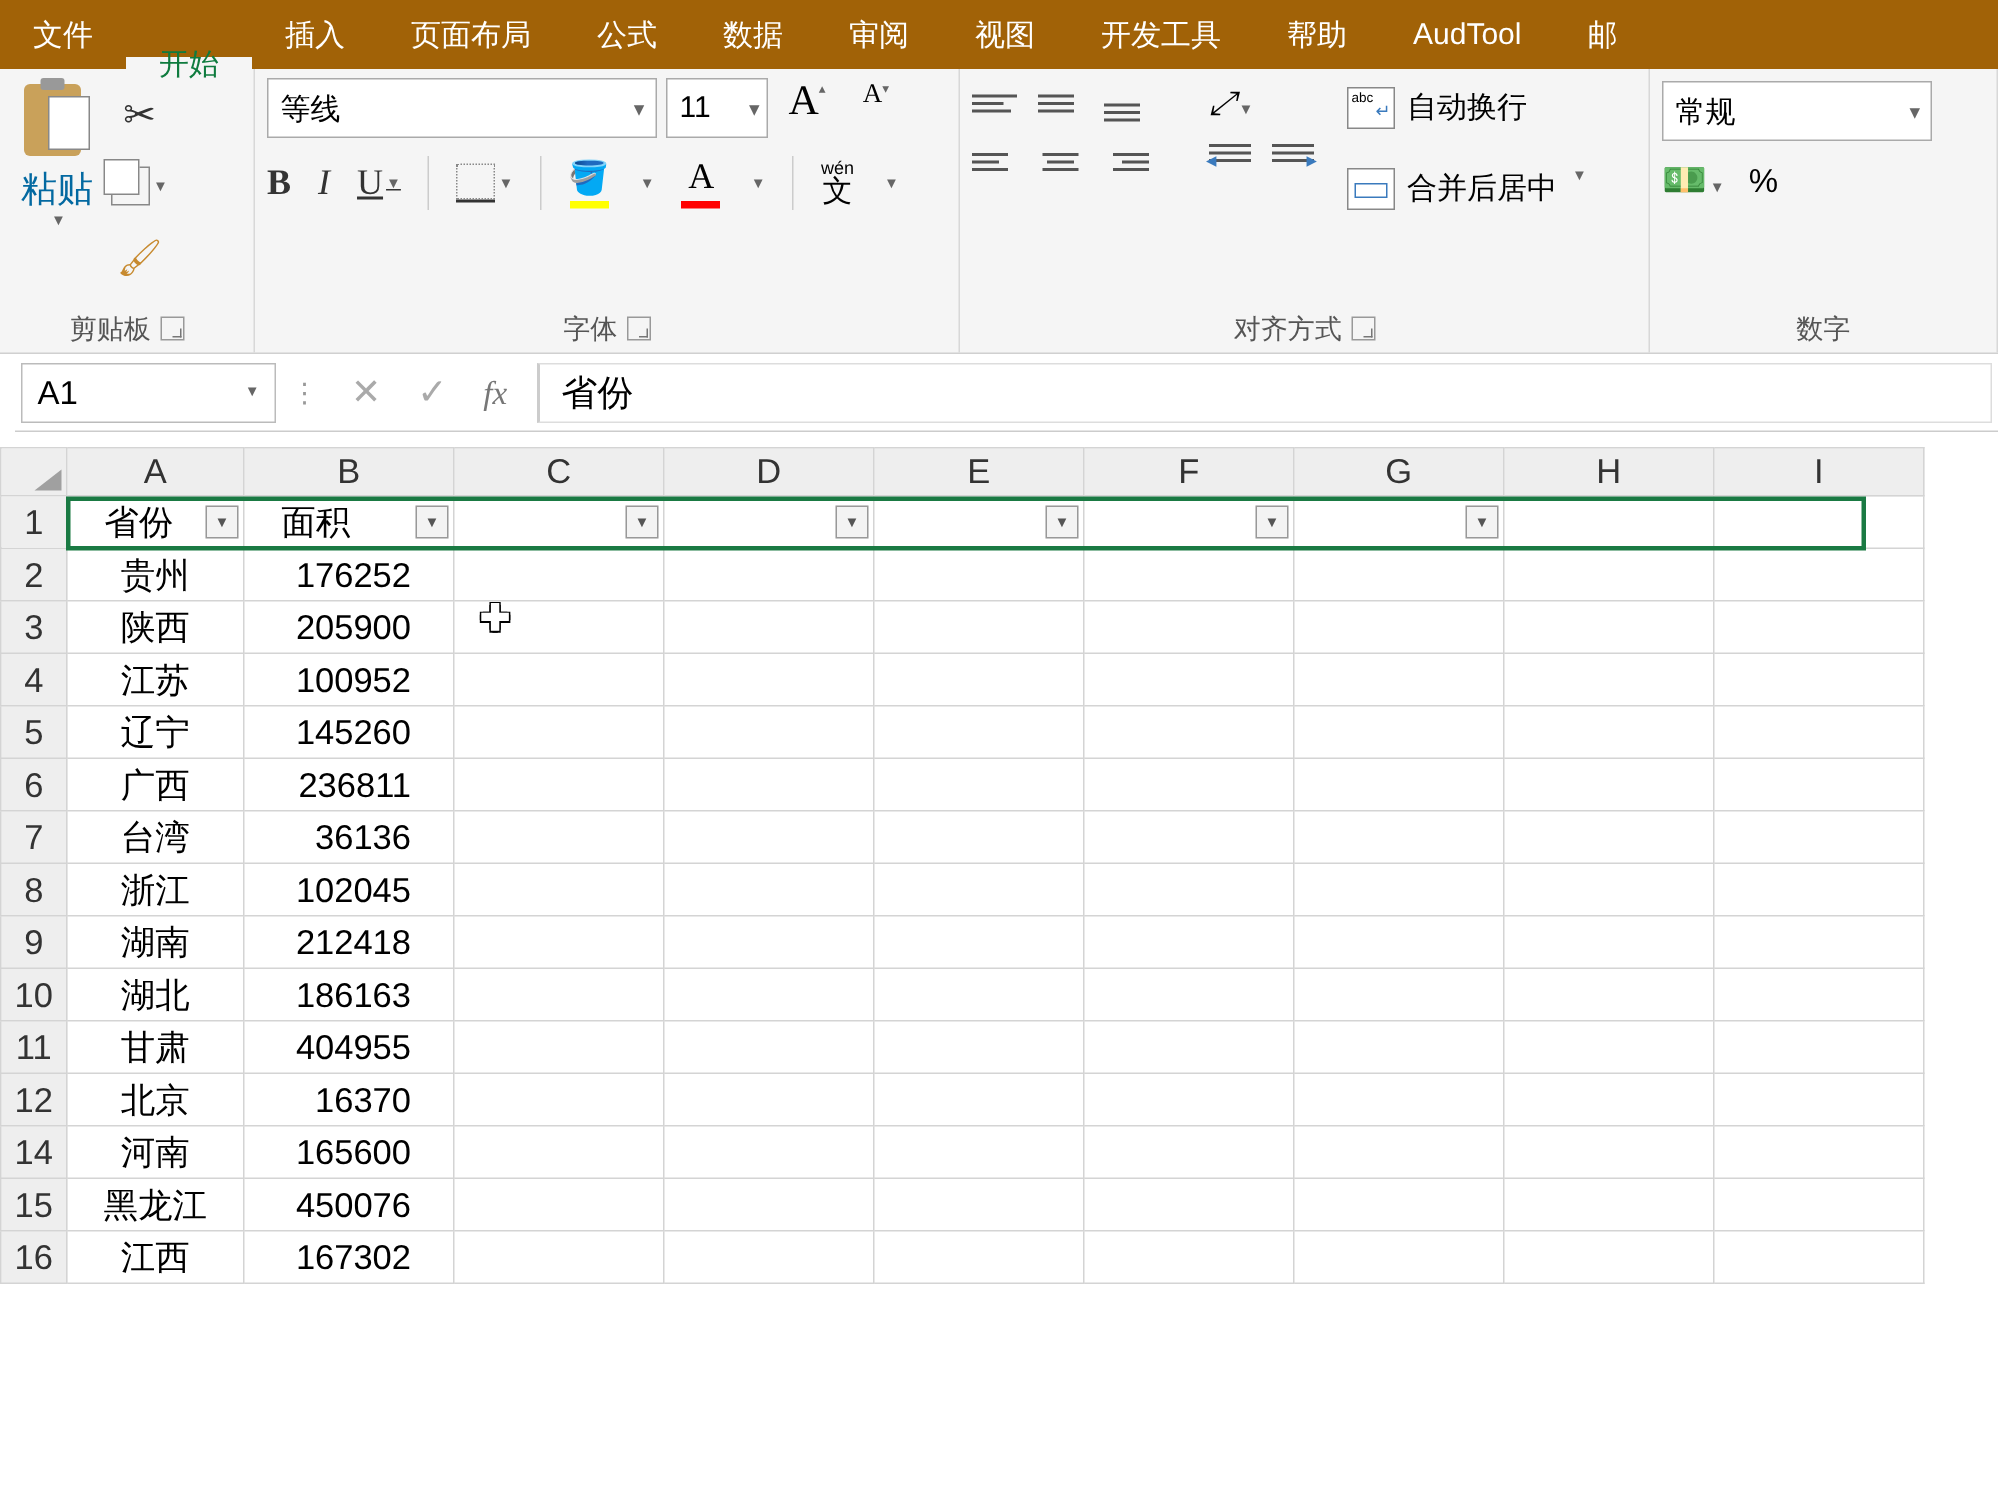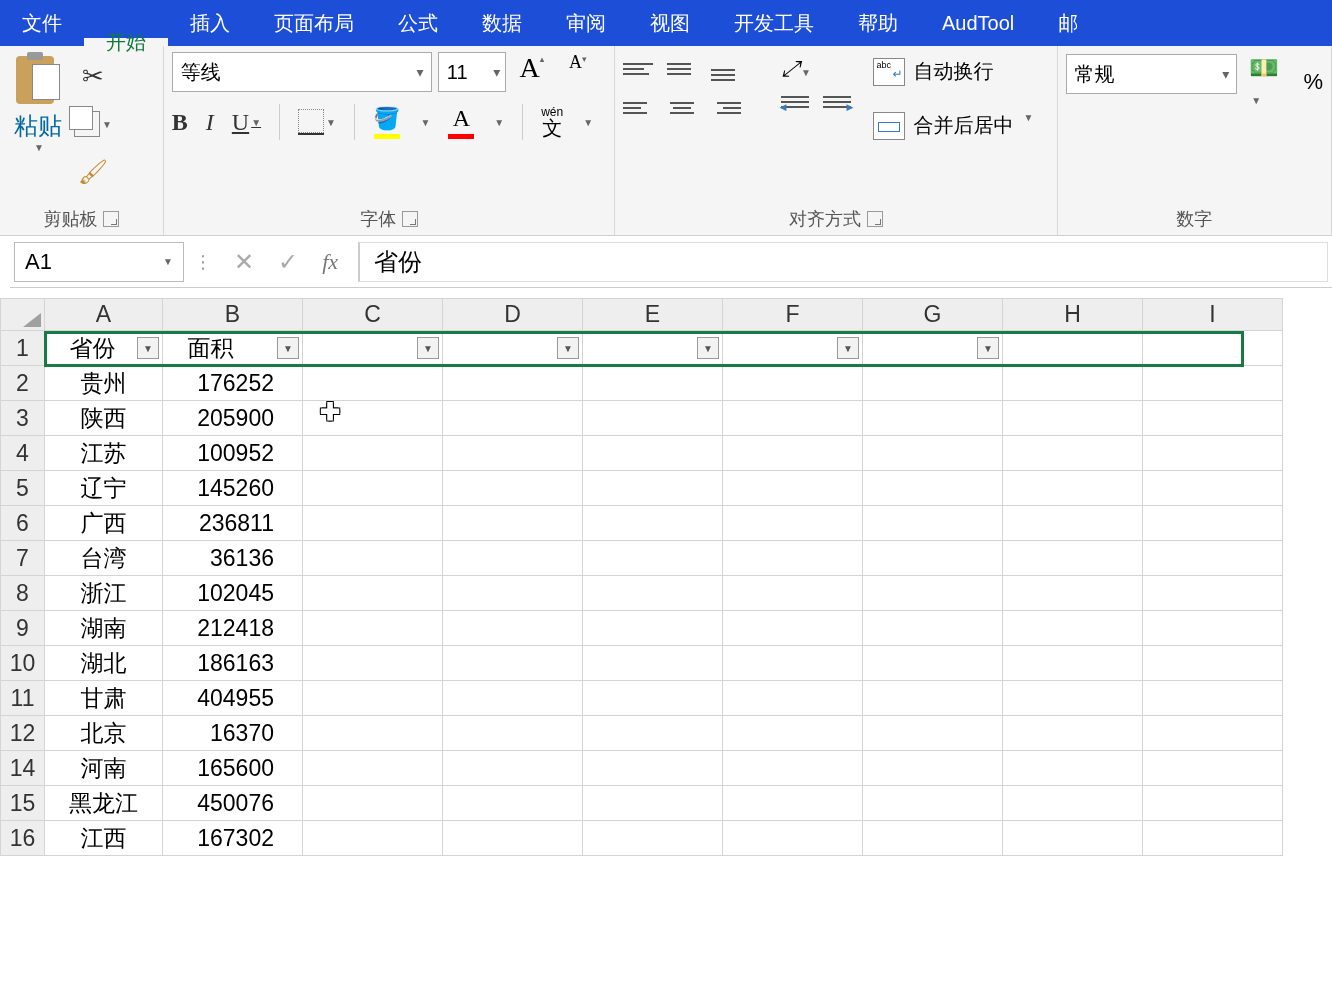--- a/index.html
+++ b/index.html
@@ -1,19 +1,19 @@
 <!DOCTYPE html>
 <html><head>
 <meta charset="utf-8">
 <style>
   * { box-sizing: border-box; margin: 0; padding: 0; }
   body { font-family: "Microsoft YaHei", Arial, sans-serif; font-size: 14px; background: #fff; overflow: hidden; width: 1332px; height: 1000px; }
   
   
-  .ribbon-tabs { display: flex; background: #1d4ed8; height: 46px; align-items: stretch; }
+  .ribbon-tabs { display: flex; background: #a16207; height: 46px; align-items: stretch; }
   .ribbon-tab { padding: 0 22px; display: flex; align-items: center; color: #fff; font-size: 20px; cursor: pointer; }
   .ribbon-tab.active { background: #f5f5f5; color: #0f7b3e; font-weight: 500; margin-top: 38px; }
   
   
   .ribbon { display: flex; background: #f5f5f5; border-bottom: 1px solid #d0d0d0; height: 190px; }
   .group { border-right: 1px solid #d8d8d8; display: flex; flex-direction: column; padding: 6px 8px 0; position: relative; }
   .group-content { flex: 1; display: flex; align-items: flex-start; gap: 6px; }
   .group-label { text-align: center; font-size: 18px; color: #555; padding: 6px 0 4px; display: flex; justify-content: center; align-items: center; gap: 6px; }
   .launcher { width: 16px; height: 16px; border: 1px solid #999; position: relative; display: inline-block; }
   .launcher::after { content: ""; position: absolute; right: 1px; bottom: 1px; width: 5px; height: 5px; border-right: 1px solid #777; border-bottom: 1px solid #777; }
@@ -79,21 +79,21 @@
   .indent-btn::before { content: "◀"; font-size: 9px; position: absolute; left: -2px; top: 6px; color: #3a7abd; }
   .indent-btn.inc::before { content: "▶"; left: auto; right: -2px; }
   .wrap-merge { display: flex; flex-direction: column; gap: 10px; padding-top: 6px; margin-left: 12px; }
   .wm-btn { display: flex; align-items: flex-start; gap: 8px; font-size: 20px; cursor: pointer; height: 44px; padding: 0 4px; }
   .wm-icon { width: 32px; height: 28px; border: 1px solid #888; background: #fff; position: relative; }
   .wrap-icon::before { content: "abc"; font-size: 9px; position: absolute; left: 2px; top: 1px; }
   .wrap-icon::after { content: "↵"; font-size: 12px; color: #3a7abd; position: absolute; right: 2px; top: 8px; }
   .merge-icon::before { content: ""; position: absolute; left: 4px; right: 4px; top: 9px; height: 8px; border: 1px solid #3a7abd; }
   
   
-  .num-col { display: flex; flex-direction: row; gap: 12px; padding-top: 2px; }
+  .num-col { display: flex; flex-direction: column; gap: 12px; padding-top: 2px; }
   .num-combo { width: 180px; }
   .num-row { display: flex; gap: 16px; align-items: center; font-size: 22px; }
   .money-icon { font-size: 24px; color: #b88a3a; cursor: pointer; }
   
   
   .formula-bar { display: flex; align-items: center; height: 52px; border-bottom: 1px solid #ccc; background: #fff; padding: 6px 4px; gap: 10px; margin-left: 10px; }
   .name-box { border: 1px solid #bbb; width: 170px; height: 40px; display: flex; align-items: center; padding: 0 10px; font-size: 22px; justify-content: space-between; }
   .fx-btns { display: flex; align-items: center; gap: 24px; padding: 0 10px; color: #aaa; }
   .fx-x { font-size: 24px; }
   .fx-chk { font-size: 24px; }

